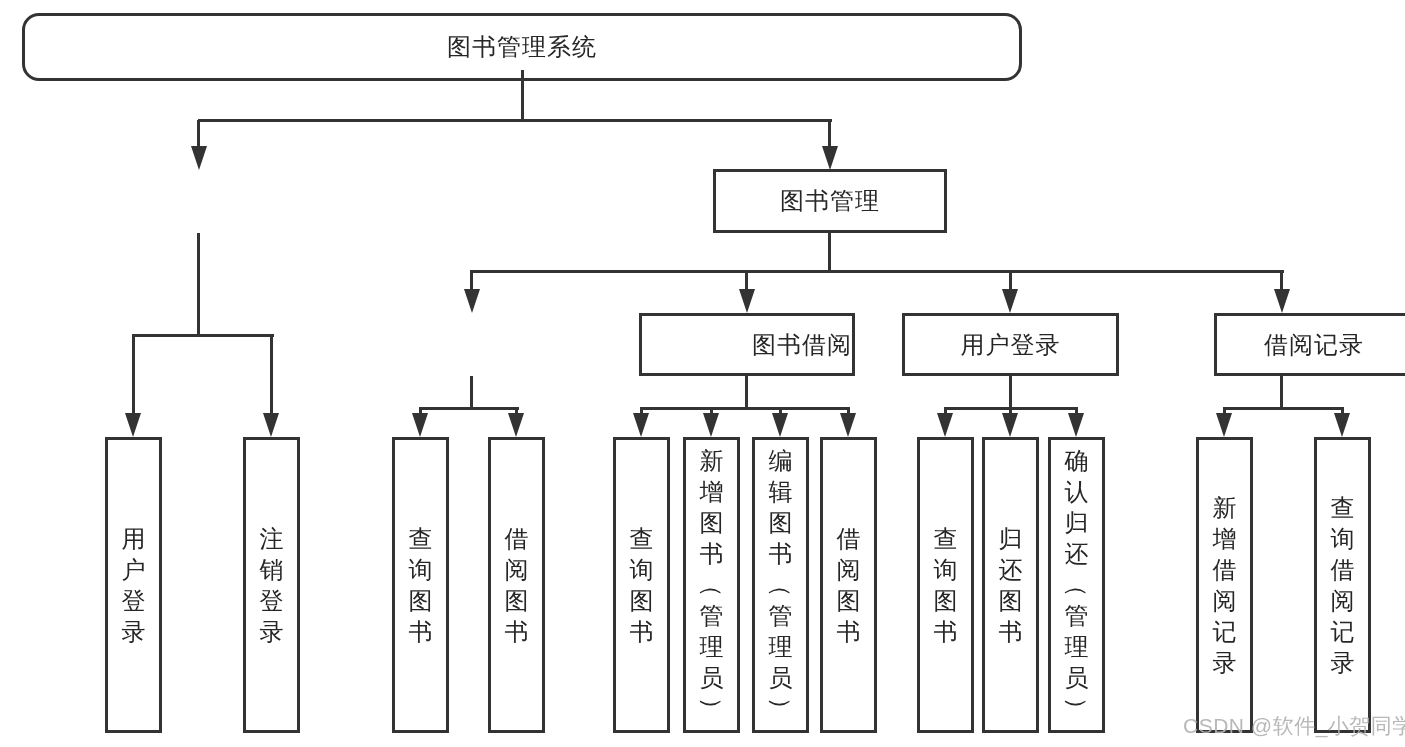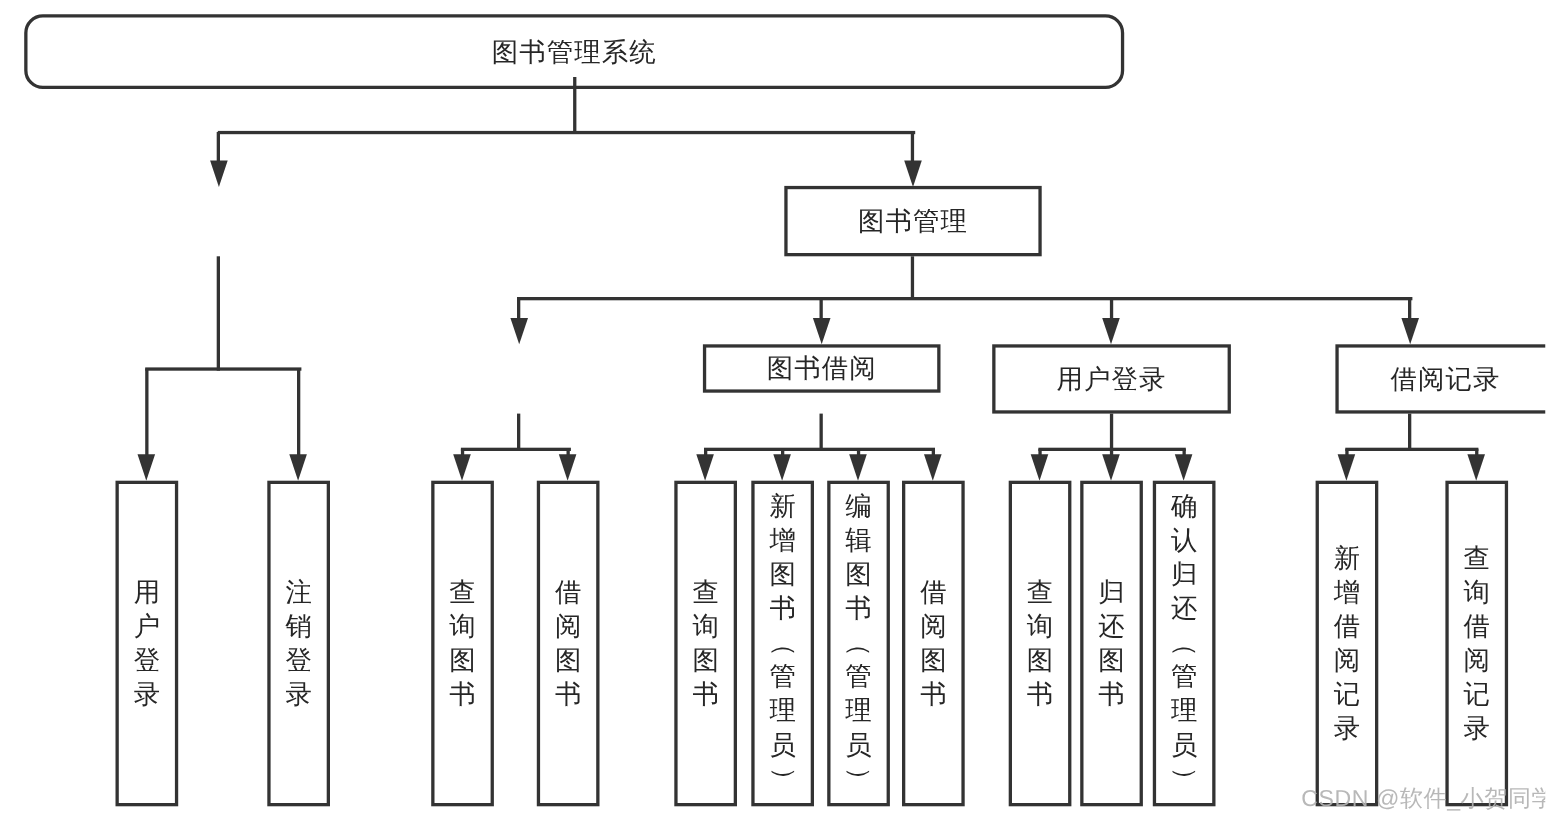--- a/index.html
+++ b/index.html
@@ -80,21 +80,21 @@
   <div class="hl" style="left:470px;top:270px;width:814px;"></div>
   <div class="vl" style="left:470px;top:272px;height:20px;"></div>
   <div class="ah" style="left:464px;top:289px;"></div>
   <div class="vl" style="left:745px;top:272px;height:20px;"></div>
   <div class="ah" style="left:739px;top:289px;"></div>
   <div class="vl" style="left:1009px;top:272px;height:20px;"></div>
   <div class="ah" style="left:1002px;top:289px;"></div>
   <div class="vl" style="left:1280px;top:272px;height:20px;"></div>
   <div class="ah" style="left:1274px;top:289px;"></div>
 
-  <div class="box hbox" style="left:639px;top:313px;width:216px;height:44px;">
+  <div class="box hbox" style="left:639px;top:313px;width:216px;height:63px;justify-content:flex-end;">
     <span>图书借阅</span>
   </div>
   <div class="box hbox" style="left:902px;top:313px;width:217px;height:63px;">
     <span>用户登录</span>
   </div>
   <div class="box hbox" style="left:1174px;top:313px;width:200px;height:63px;margin-left:40px;">
     <span>借阅记录</span>
   </div>
 
   <div class="vl" style="left:470px;top:376px;height:33px;"></div>

